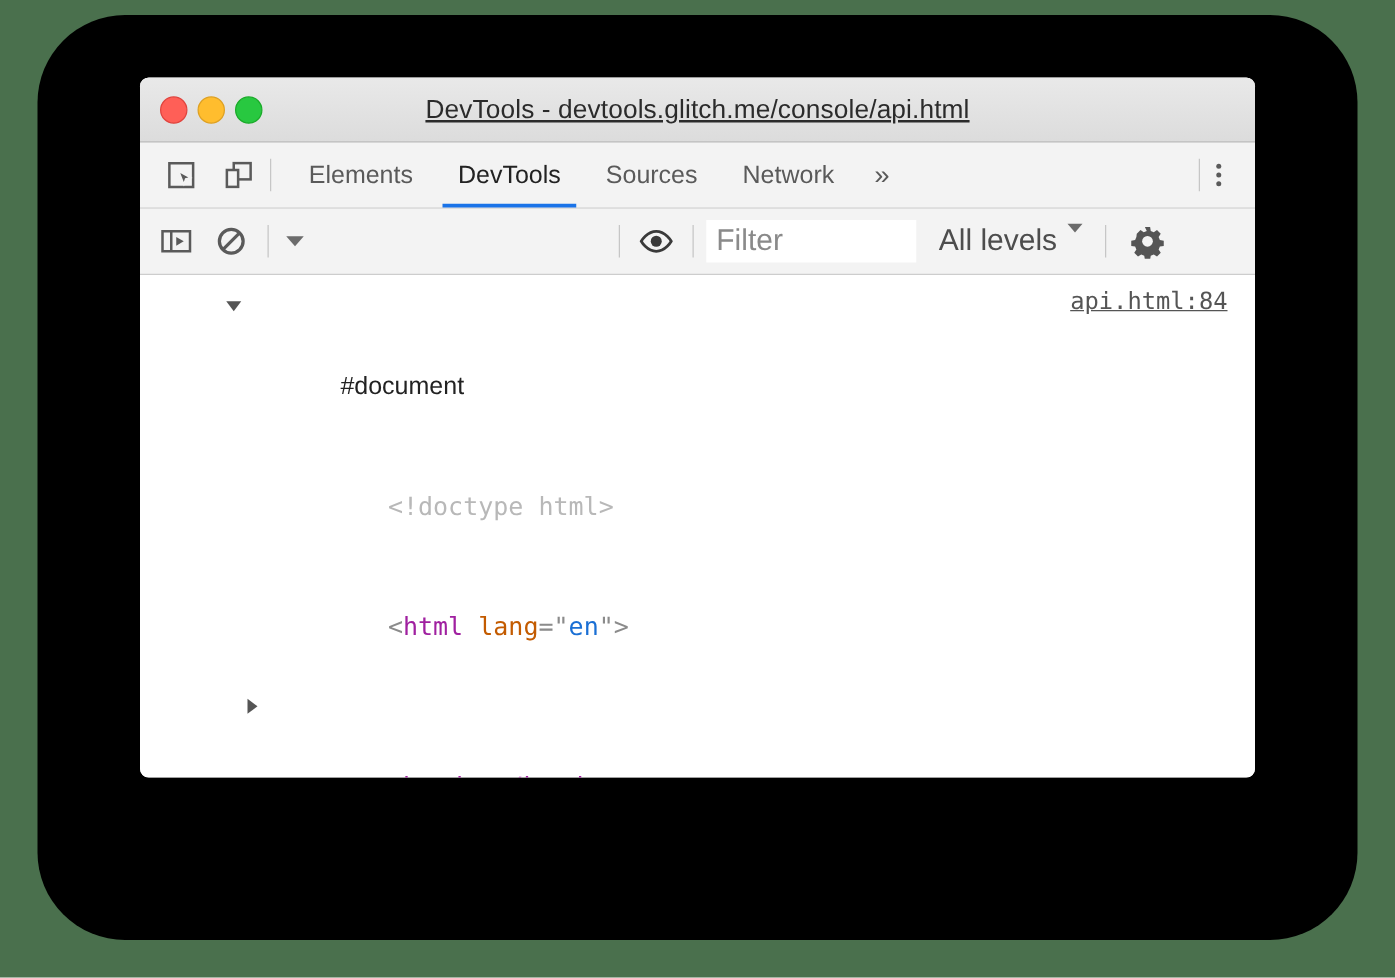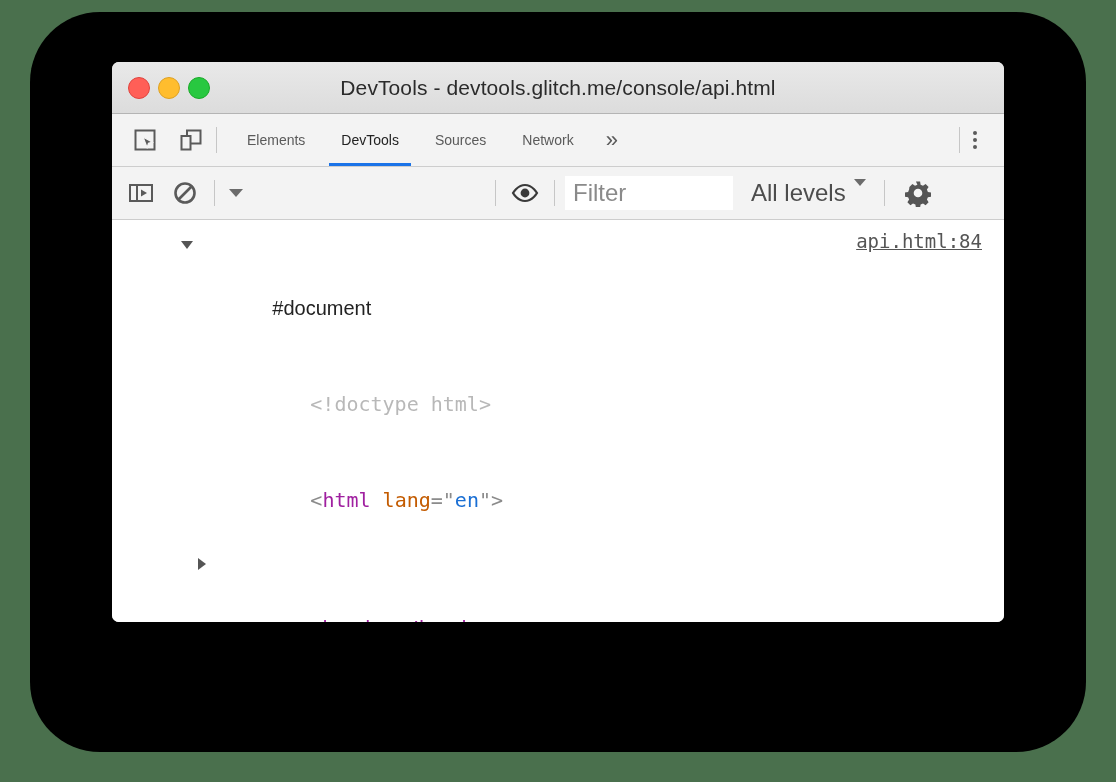--- a/index.html
+++ b/index.html
@@ -67,20 +67,21 @@
 
   .window-title {
     position: absolute;
     left: 0; right: 0; top: 50%;
     transform: translateY(-50%);
     text-align: center;
     font-size: 21px;
     color: #2b2b2b;
     letter-spacing: .1px;
     white-space: nowrap;
+    text-decoration: underline;
   }
 
   
   .tabbar {
     height: 52px;
     background: #f3f3f3;
     border-bottom: 1px solid #cdcdcd;
     display: flex;
     align-items: stretch;
     flex: 0 0 auto;
@@ -107,21 +108,21 @@
   .tabs {
     display: flex;
     align-items: stretch;
     margin-left: 12px;
     flex: 1 1 auto;
   }
   .tab {
     display: flex;
     align-items: center;
     padding: 0 18px;
-    font-size: 14px;
+    font-size: 20px;
     color: #5a5a5a;
     position: relative;
     white-space: nowrap;
   }
   .tab.active { color: #222222; }
   .tab.active::after {
     content: "";
     position: absolute;
     left: 6px; right: 6px; bottom: 0;
     height: 3px;

